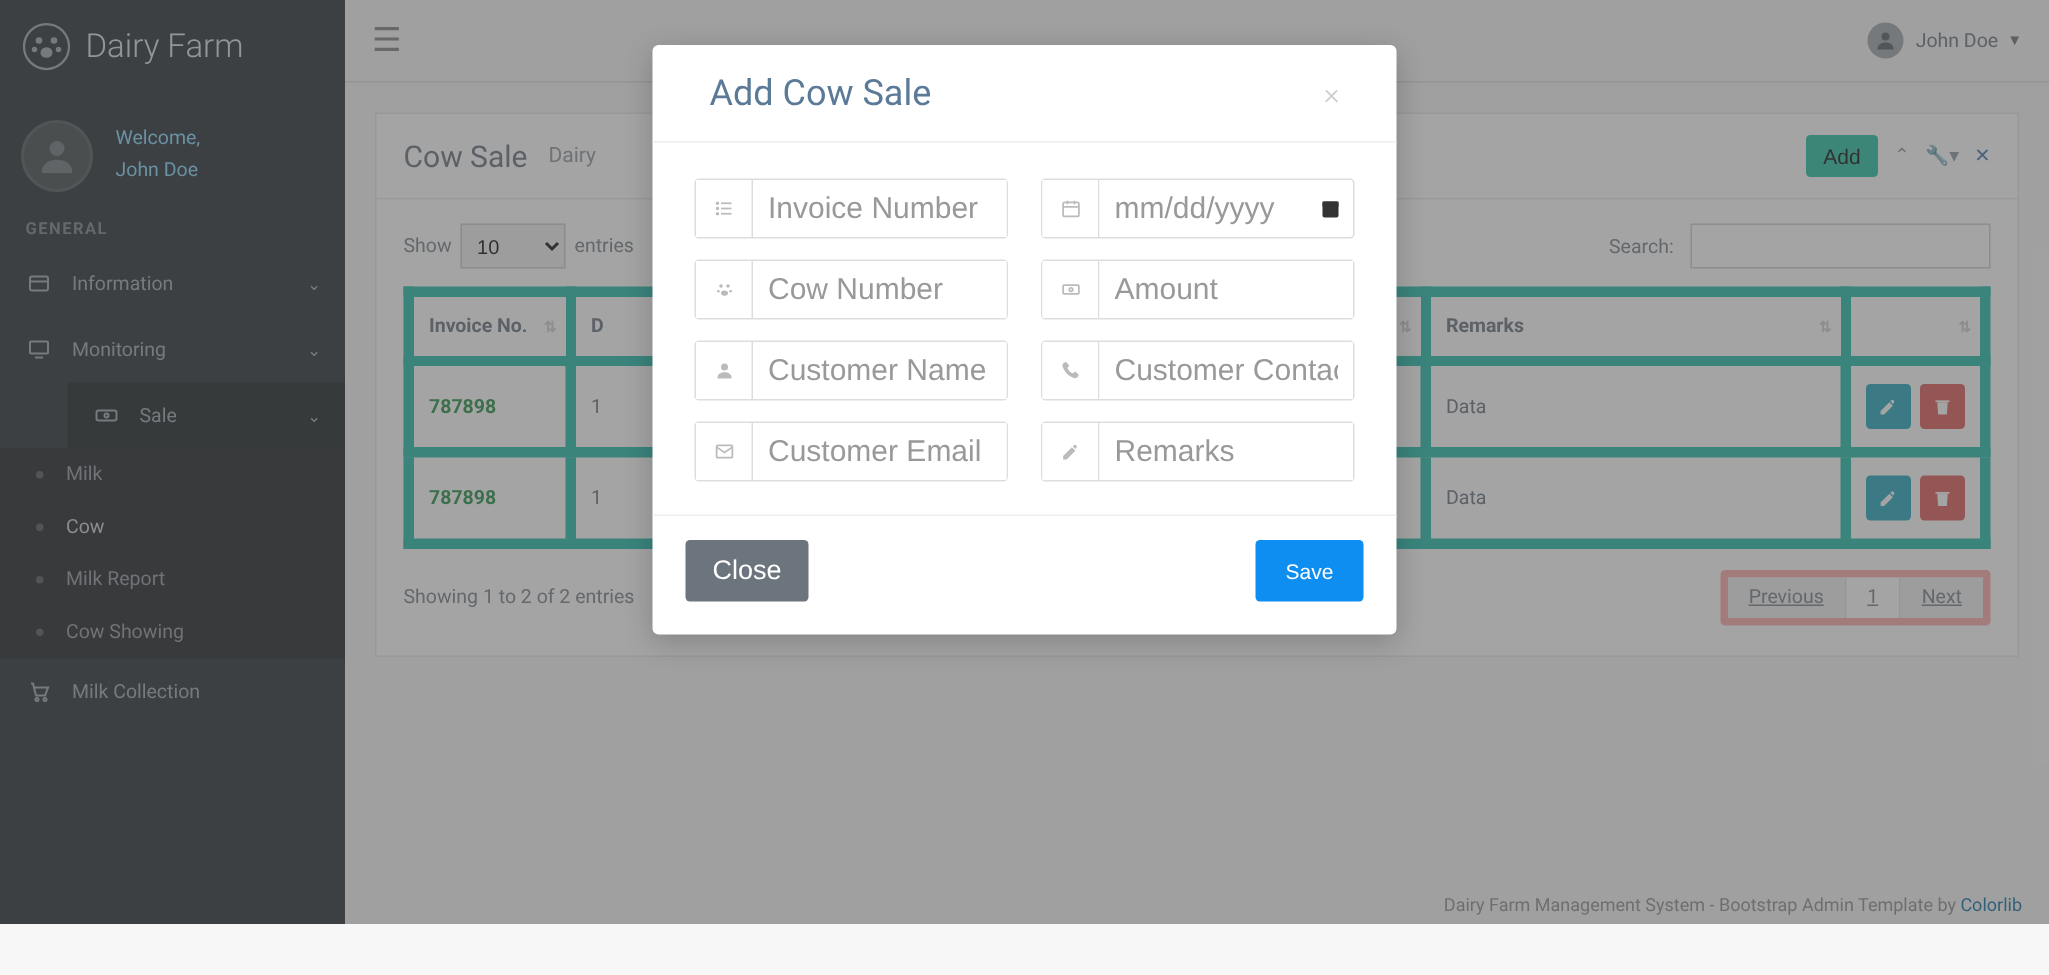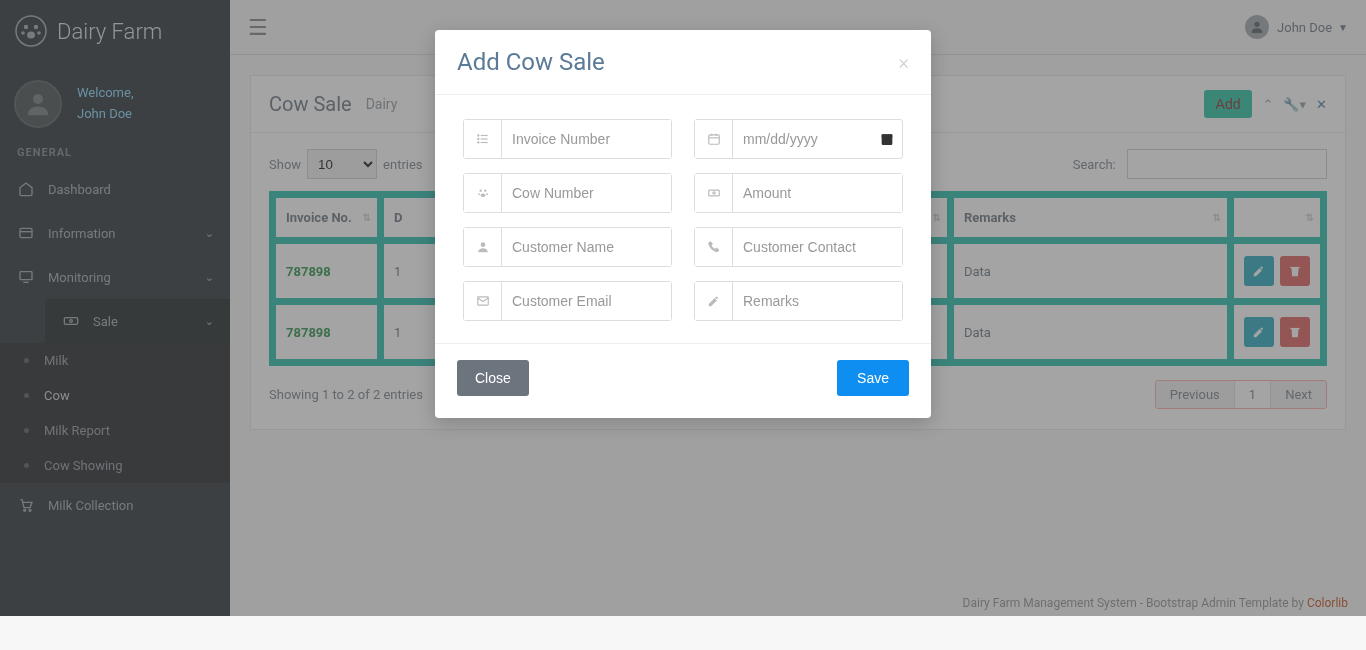--- a/index.html
+++ b/index.html
@@ -32,63 +32,63 @@
 .topbar-user { margin-left: auto; display: flex; align-items: center; color: #5e6b76; cursor: pointer; }
 .topbar-user .av { width: 24px; height: 24px; background: #9aa1a7; border-radius: 50%; display:inline-flex; align-items:center; justify-content:center; margin-right:8px; }
 .topbar-user .caret { margin-left: 6px; font-size: 10px; }
 
 .content { padding: 20px; }
 .panel { background: #fff; border: 1px solid #e4e4e4; }
 .panel-head { display: flex; align-items: center; padding: 14px 18px; border-bottom: 1px solid #e7e7e7; }
 .panel-title { font-size: 20px; color: #5e6b76; font-weight: 400; }
 .panel-subtitle { margin-left: 14px; color: #8a939b; font-size: 14px; }
 .panel-actions { margin-left: auto; display: flex; align-items: center; gap: 10px; }
-.btn-add { background: #1abc9c; color: #7f1d1d; border: none; border-radius: 3px; padding: 6px 12px; font-size: 14px; cursor: pointer; }
+.btn-add { background: #1abc9c; color: #000000; border: none; border-radius: 3px; padding: 6px 12px; font-size: 14px; cursor: pointer; }
 .p-action { color: #8a939b; cursor: pointer; }
 
 .table-controls { display: flex; align-items: center; padding: 16px 18px 12px; color: #707a83; }
 .table-controls select { margin: 0 6px; padding: 4px 6px; border: 1px solid #ccc; height: 30px; width: 70px; }
 .table-controls .search-side { margin-left: auto; }
 .table-controls input[type=text] { border: 1px solid #ccc; height: 30px; width: 200px; padding: 0 6px; margin-left: 8px; }
 
 table.data { width: calc(100% - 36px); margin: 0 18px; border-collapse: collapse; border: 1px solid #e0e0e0; }
 table.data th, table.data td { border: 7px solid #14b8a6; padding: 12px 10px; text-align: left; color: #5e6b76; }
 table.data th { background: #fff; font-weight: 700; position: relative; }
 table.data th .sort { position: absolute; right: 6px; top: 14px; color: #c8ccd0; font-size: 10px; }
 table.data td.inv { color: #1a8a3a; font-weight: 700; }
 .row-actions { display: flex; gap: 6px; }
 .row-btn { width: 30px; height: 30px; border-radius: 3px; display: inline-flex; align-items: center; justify-content: center; color: #fff; cursor: pointer; border: none; }
 .row-btn.edit { background: #17a2b8; }
 .row-btn.del { background: #d9534f; }
 
 .table-footer { display: flex; align-items: center; padding: 14px 18px 20px; color: #707a83; }
-.pagination { margin-left: auto; display: flex; gap: 0; border: 1px solid #fca5a5; border-radius: 3px; overflow: hidden; }
+.pagination { margin-left: auto; display: flex; gap: 0; border: 5px solid #fca5a5; border-radius: 3px; overflow: hidden; text-decoration: underline; }
 .pagination span { padding: 6px 14px; color: #707a83; background: #efefef; border-right: 1px solid #ddd; font-size: 13px; }
 .pagination span:last-child { border-right: none; }
 .pagination span.active { background: #fff; }
 
 .footer-text { position: absolute; bottom: 6px; right: 18px; font-size: 12px; color: #888; }
-.footer-text a { color: #c2410c; text-decoration: none; }
+.footer-text a { color: #0369a1; text-decoration: none; }
 
 
 .backdrop { position: absolute; inset: 0; background: rgba(90,90,90,0.55); }
 .modal { position: absolute; top: 30px; left: 50%; transform: translateX(-50%); width: 496px; background: #fff; border-radius: 4px; box-shadow: 0 5px 20px rgba(0,0,0,.2); }
-.modal-head { display: flex; align-items: center; padding: 18px 22px; border-bottom: 1px solid #eee; }
+.modal-head { display: flex; align-items: center; padding: 18px 38px; border-bottom: 1px solid #eee; }
 .modal-title { font-size: 24px; color: #5b7a97; font-weight: 400; }
 .modal-close { margin-left: auto; color: #ccc; font-size: 20px; cursor: pointer; font-weight: 300; }
 .modal-body { padding: 24px 28px 12px; }
 .form-grid { display: grid; grid-template-columns: 1fr 1fr; gap: 14px 22px; }
 .input-group { display: flex; border: 1px solid #ddd; border-radius: 3px; height: 40px; align-items: stretch; }
 .input-group .addon { width: 38px; border-right: 1px solid #ddd; display: flex; align-items: center; justify-content: center; color: #bbb; background: #fff; }
-.input-group input { border: none; flex: 1; padding: 0 10px; font-size: 14px; color: #7f1d1d; outline: none; width: 0; }
+.input-group input { border: none; flex: 1; padding: 0 10px; font-size: 20px; color: #7f1d1d; outline: none; width: 0; }
 .input-group input::placeholder { color: #999; }
 .input-group.date input { padding-right: 6px; }
 .calpick { width: 30px; display: flex; align-items: center; justify-content: center; color: #333; }
 .modal-foot { display: flex; padding: 16px 22px 22px; border-top: 1px solid #eee; margin-top: 10px; }
-.btn-close { background: #6c757d; color: #fff; border: none; border-radius: 3px; padding: 10px 18px; font-size: 14px; cursor: pointer; }
+.btn-close { background: #6c757d; color: #fff; border: none; border-radius: 3px; padding: 10px 18px; font-size: 18px; cursor: pointer; }
 .btn-save { background: #0d8ef0; color: #fff; border: none; border-radius: 3px; padding: 10px 20px; font-size: 14px; cursor: pointer; margin-left: auto; }
 
 svg { display: block; }
 </style>
 </head>
 <body>
 
 <div class="app">
 
   <div class="sidebar">
@@ -110,28 +110,20 @@
             <path d="M4 20c0-4 4-6 8-6s8 2 8 6v1H4z"></path>
           </svg>
       </div>
       <div class="user-text">
         <div>Welcome,</div>
         <div>John Doe</div>
       </div>
     </div>
     <div class="sidebar-section">GENERAL</div>
 
-    <div class="sidebar-item">
-      <span class="icon">
-          <svg width="16" height="16" viewBox="0 0 24 24" fill="none" stroke="#9aa3ab" stroke-width="2">
-            <path d="M3 10l9-7 9 7v10a2 2 0 01-2 2H5a2 2 0 01-2-2z"></path>
-          </svg>
-        </span>
-      <span>Dashboard</span>
-    </div>
 
     <div class="sidebar-item">
       <span class="icon">
           <svg width="16" height="16" viewBox="0 0 24 24" fill="none" stroke="#9aa3ab" stroke-width="2">
             <rect x="3" y="5" width="18" height="14" rx="2"></rect>
             <line x1="3" y1="10" x2="21" y2="10"></line>
           </svg>
         </span>
       <span>Information</span>
       <span class="chev">⌄</span>

